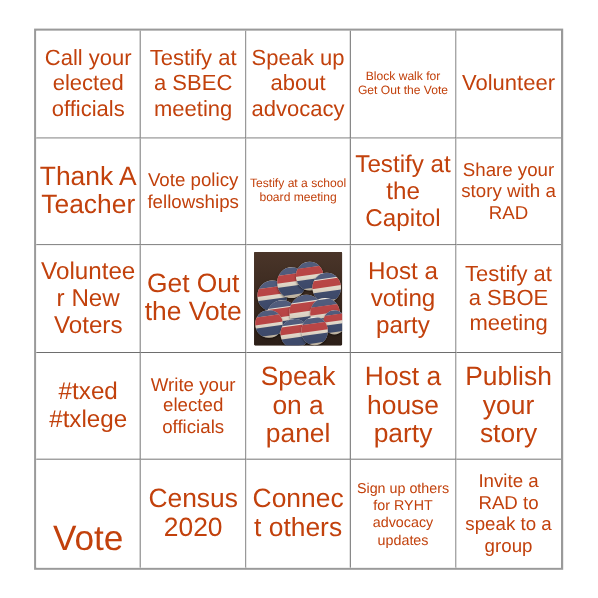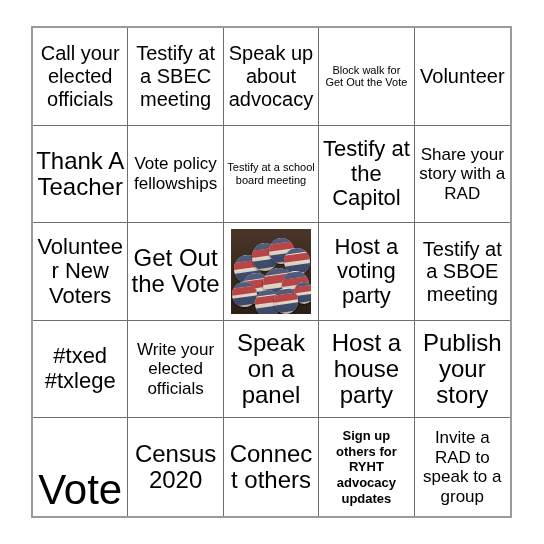--- a/index.html
+++ b/index.html
@@ -39,34 +39,34 @@
     justify-content: center;
     text-align: center;
     padding: 2px 3px;
     overflow: hidden;
     background: #ffffff;
   }
   .cell:nth-child(5n) { border-right: none; }
   .cell:nth-child(n+21) { border-bottom: none; }
   .cell-text {
     display: block;
-    color: #000000;
+    color: #c2410c;
     line-height: 1.12;
     width: 100%;
     word-wrap: break-word;
   }
 
   
-  .fs-xs  .cell-text { font-size: 13px; line-height: 1.20; font-weight: bold; }
+  .fs-xs  .cell-text { font-size: 13px; line-height: 1.20; }
   .fs-sm  .cell-text { font-size: 11px; line-height: 1.16; }
   .fs-md  .cell-text { font-size: 17px; line-height: 1.15; }
   .fs-lg  .cell-text { font-size: 20px; line-height: 1.13; }
   .fs-xl  .cell-text { font-size: 22px; line-height: 1.12; }
   .fs-xxl .cell-text { font-size: 24px; line-height: 1.10; }
-  .fs-huge .cell-text { font-size: 42px; line-height: 1.05; margin-top: 46px; }
+  .fs-huge .cell-text { font-size: 32px; line-height: 1.05; margin-top: 46px; }
 
   
   .cell.photo { padding: 6px 7px; }
   .photo-frame {
     width: 100%;
     height: 100%;
     position: relative;
     overflow: hidden;
     background: #3a2a20;
     border-radius: 1px;

